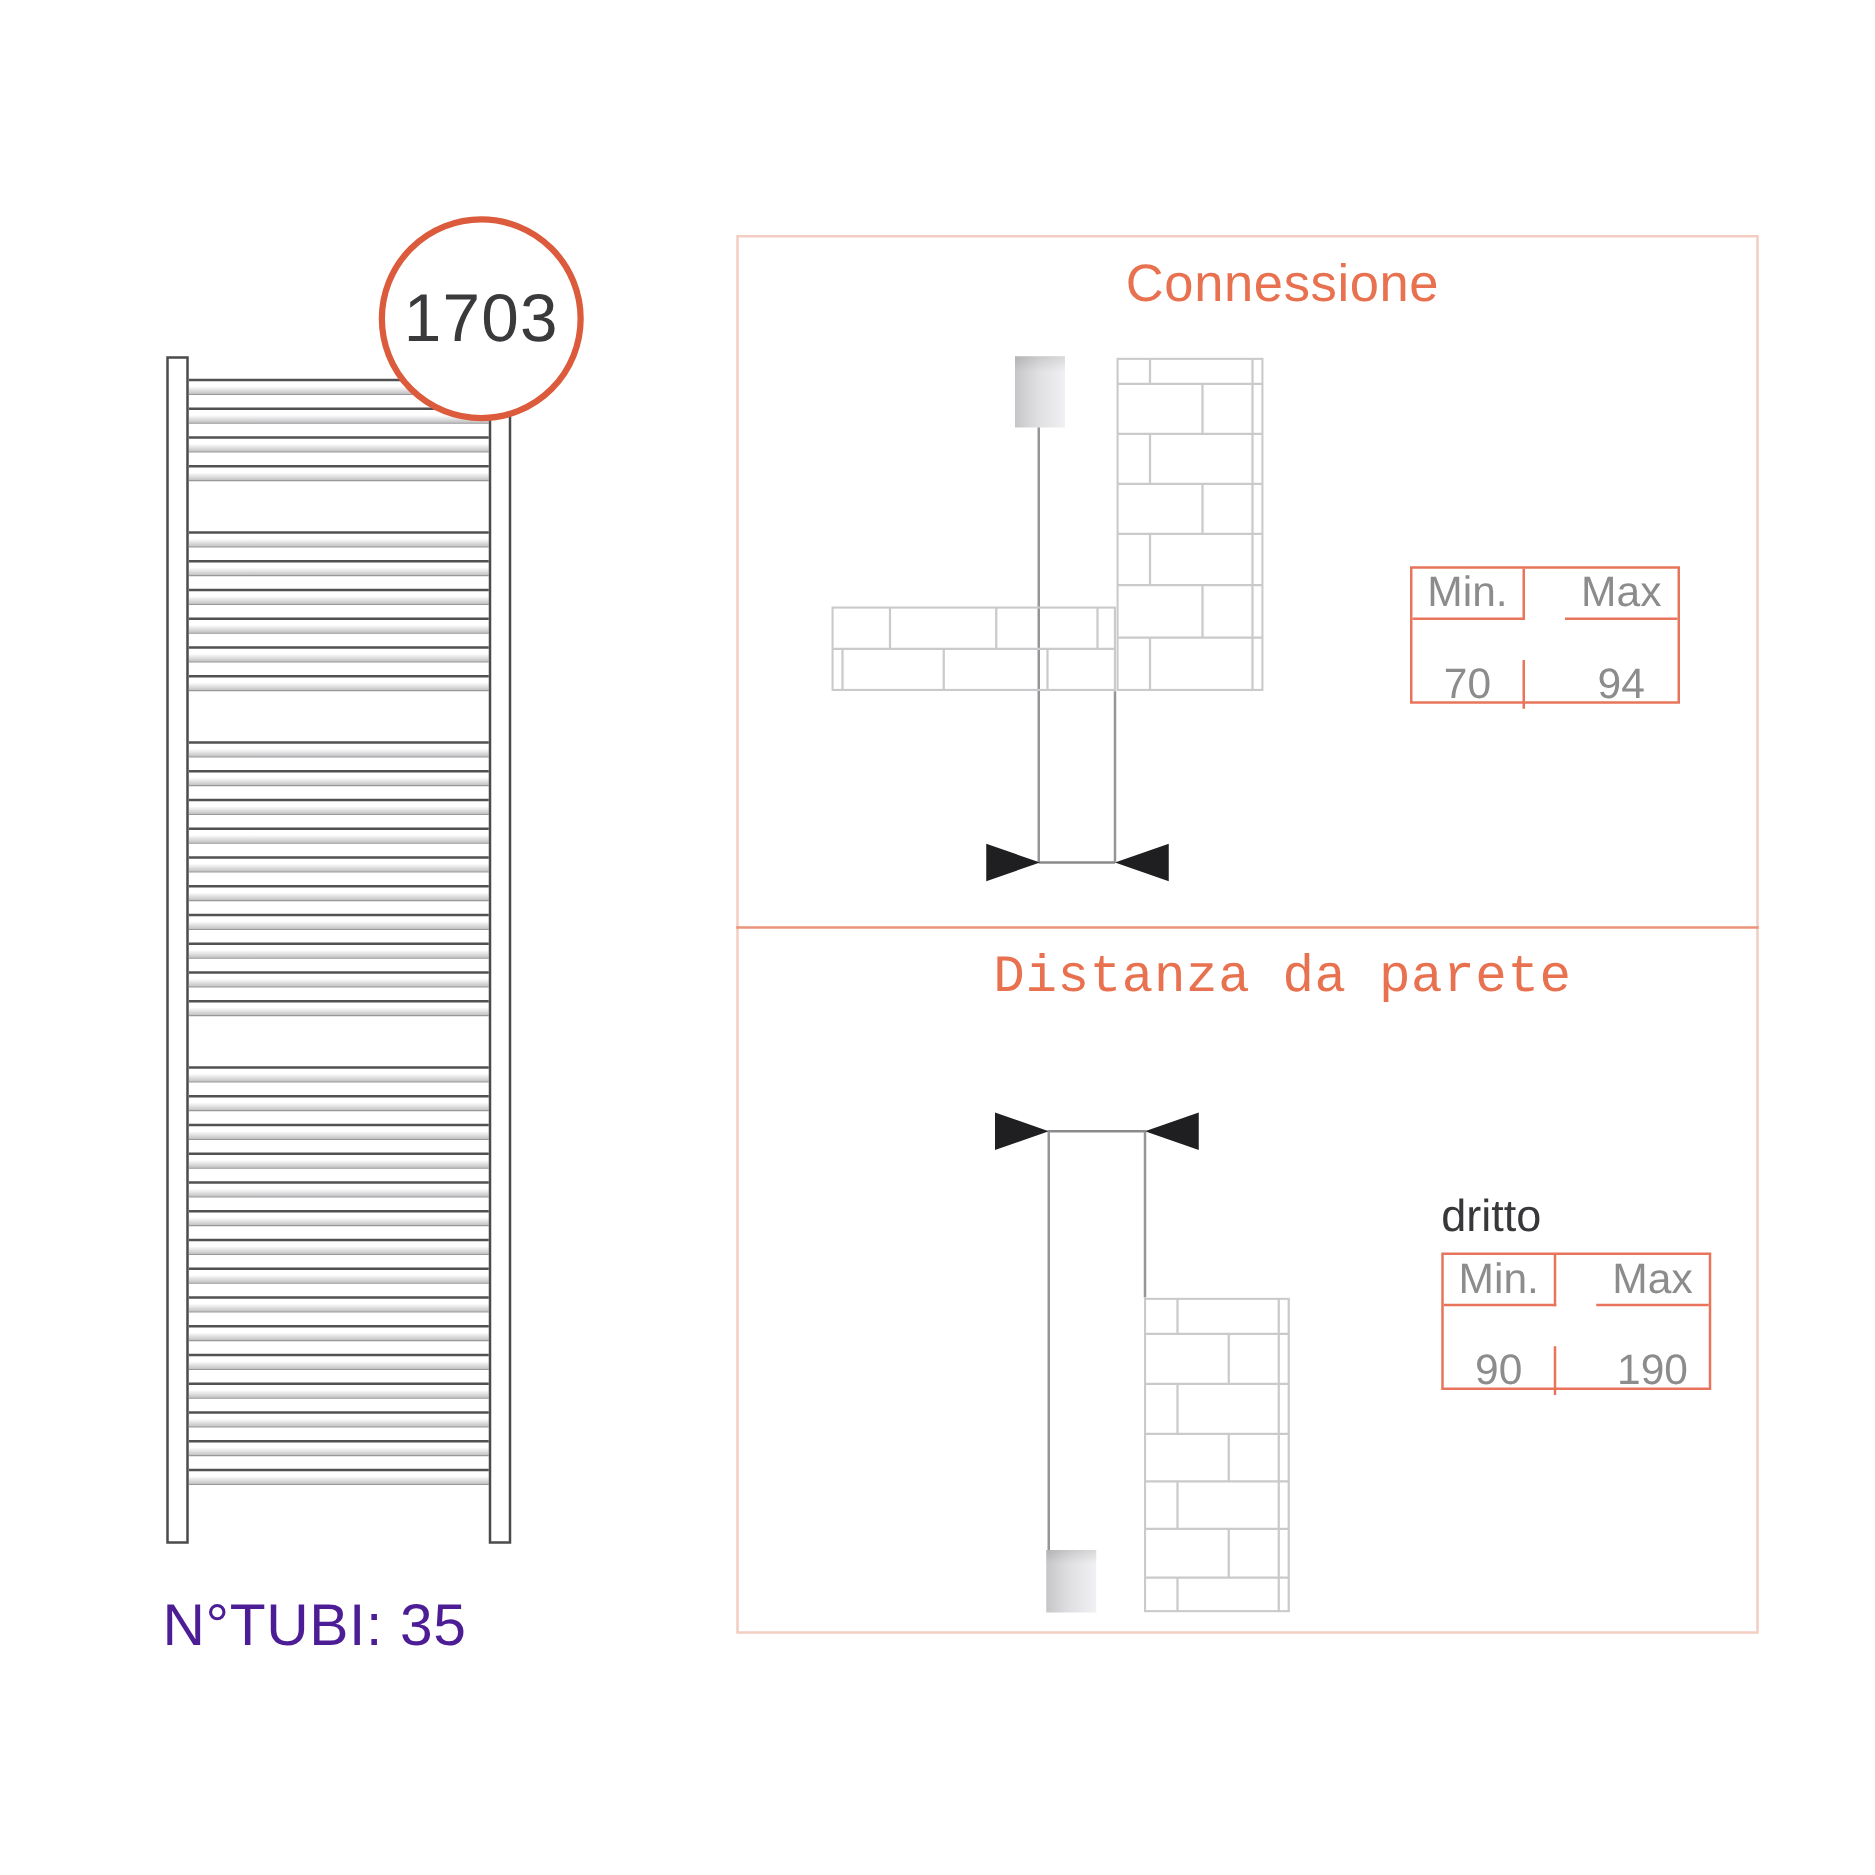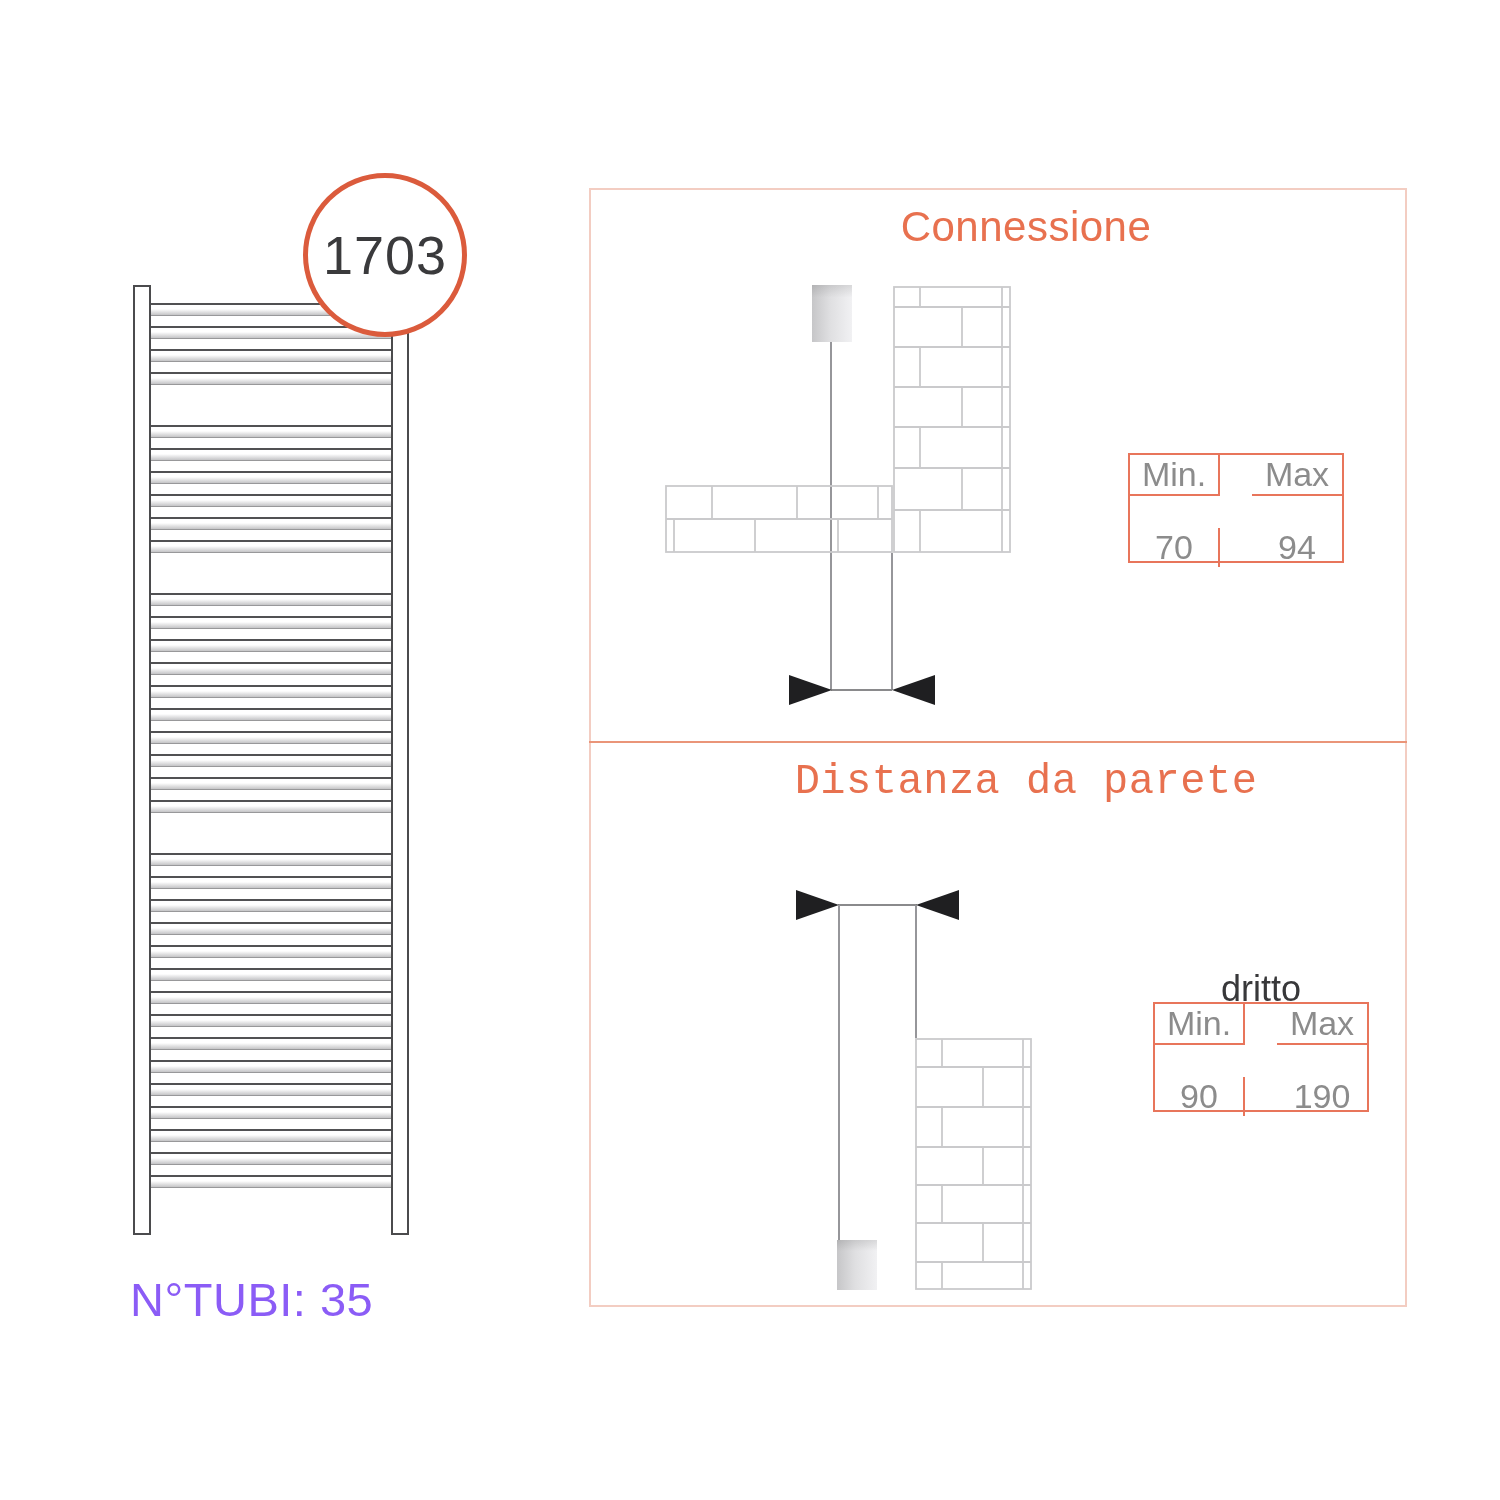--- a/index.html
+++ b/index.html
@@ -24,21 +24,21 @@
   .tube:last-child{margin-bottom:0;}
   #height-badge{
     position:absolute;left:303px;top:173px;width:164px;height:164px;
     border-radius:50%;background:#ffffff;border:5px solid #db5b3c;
     box-sizing:border-box;z-index:5;
     display:flex;align-items:center;justify-content:center;
     font-size:54px;letter-spacing:1px;color:#3a3a3c;
   }
   #ntubi{
     position:absolute;left:130px;top:1272px;width:300px;
-    font-size:47px;color:#8b5cf6;letter-spacing:0.5px;
+    font-size:47px;color:#4c1d95;letter-spacing:0.5px;
   }
 
   
   #panel-box{
     position:absolute;left:589px;top:188px;width:818px;height:1119px;
     border:2px solid #f3cdc2;box-sizing:border-box;background:#ffffff;
   }
   #panel-divider{
     position:absolute;left:589px;top:741px;width:818px;height:0;
     border-top:2.5px solid #ea9579;
@@ -76,22 +76,22 @@
   }
   .mm-cell{
     display:flex;align-items:center;justify-content:center;
     font-size:34px;color:#8c8c8c;
     border-right:2.5px solid #e8755b;border-bottom:2.5px solid #e8755b;
     box-sizing:border-box;
   }
   .mm-cell:nth-child(2n){border-right:none;}
   .mm-cell:nth-child(n+3){border-bottom:none;}
   #dritto-label{
-    position:absolute;left:1153px;top:952px;width:216px;text-align:center;
-    font-size:36px;color:#38383a;margin-top:16px;
+    position:absolute;left:1153px;top:952px;width:216px;
+    font-size:36px;color:#38383a;
   }
 </style>
 </head>
 <body>
 
 <div id="stage">
 
   <div class="rail" style="left:133px;top:285px;height:950px;"></div>
   <div class="rail" style="left:391px;top:285px;height:950px;"></div>
   <div id="tubes">

